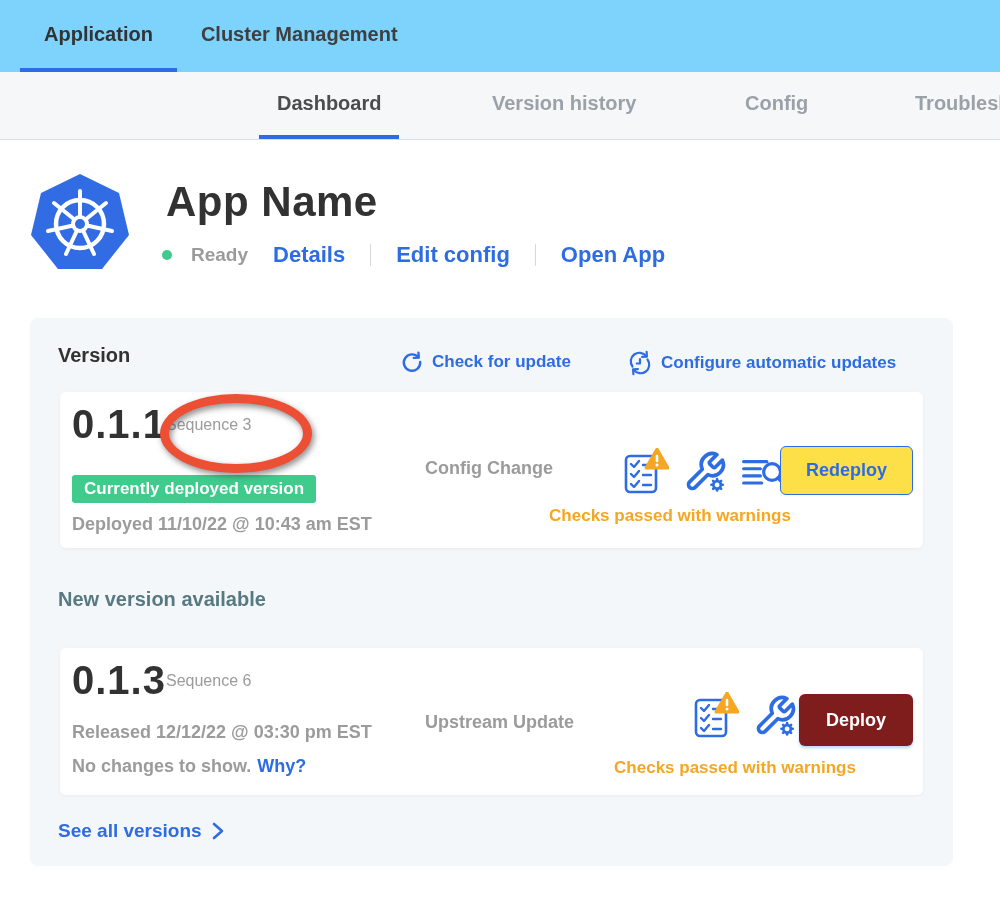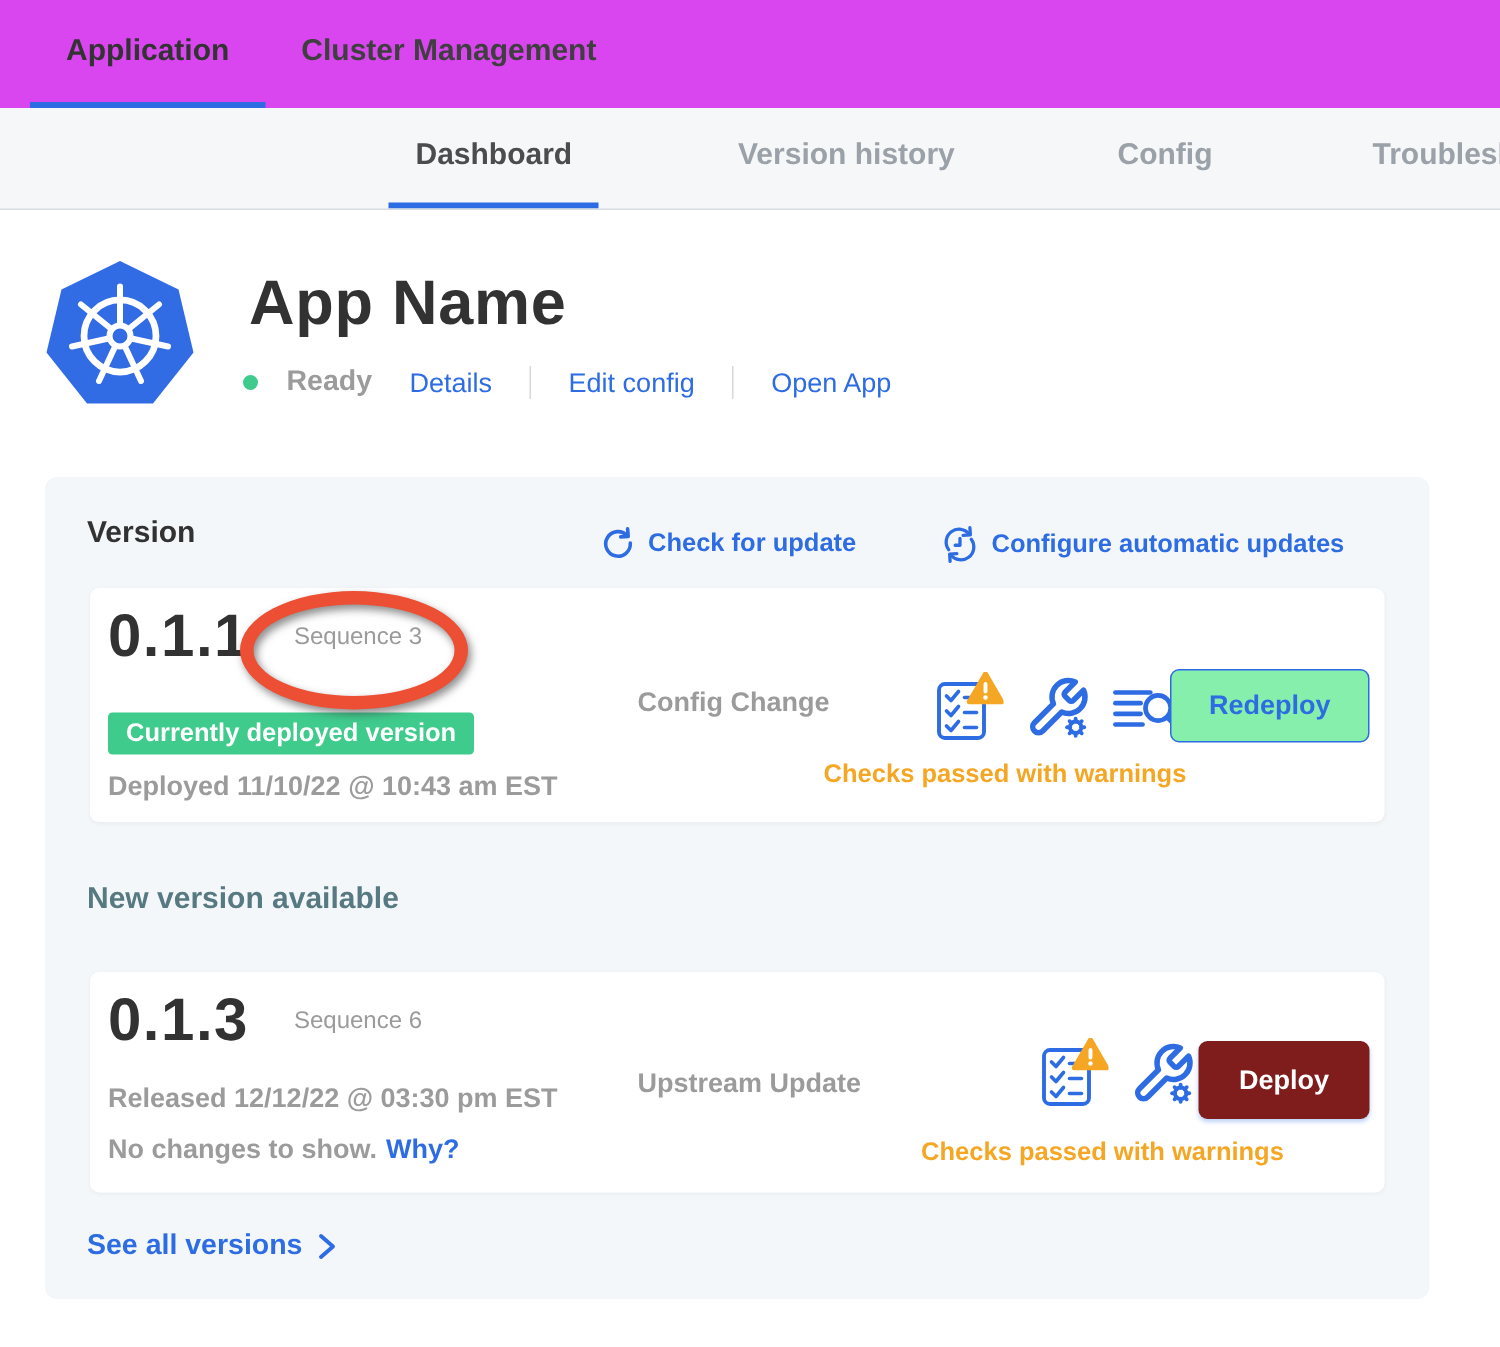--- a/index.html
+++ b/index.html
@@ -1,21 +1,21 @@
 <!DOCTYPE html>
 <html><head>
 <meta charset="utf-8">
 <style>
   * { margin:0; padding:0; box-sizing:border-box; }
   html,body { width:1000px; height:898px; background:#fff; overflow:hidden;
     font-family:"Liberation Sans", sans-serif; -webkit-font-smoothing:antialiased; }
 
   
   .primary-nav { position:absolute; left:0; top:0; width:1000px; height:72px;
-    background:#d946ef; display:flex; align-items:stretch; padding-left:20px; }
+    background:#7dd3fc; display:flex; align-items:stretch; padding-left:20px; }
   .primary-nav .tab { display:flex; align-items:center; padding:0 24px;
     font-size:20px; font-weight:700; color:#3f3f3f; cursor:pointer;
     border-bottom:4px solid transparent; }
   .primary-nav .tab.active { color:#333; border-bottom-color:#2d6ce3; }
 
   
   .secondary-nav { position:absolute; left:0; top:72px; width:1000px; height:68px;
     background:#f5f7f8; border-bottom:1px solid #d9dee2; overflow:hidden; }
   .secondary-nav .tab { position:absolute; top:0; height:100%; display:flex;
     align-items:center; padding:0 18px; font-size:20px; font-weight:600;
@@ -25,40 +25,40 @@
   .tab-config { left:727px; } .tab-troubleshoot { left:897px; }
 
   
   .app-logo { position:absolute; left:30px; top:172px; width:100px; height:100px; }
   .app-title { position:absolute; left:166px; top:178px; font-size:42px;
     font-weight:700; color:#323232; letter-spacing:.5px; }
   .status-row { position:absolute; left:162px; top:242px; display:flex;
     align-items:center; gap:25px; height:26px; }
   .status-dot { width:10px; height:10px; border-radius:50%; background:#3ecb8c; margin-right:-6px; }
   .status-text { font-size:19px; font-weight:700; color:#9b9b9b; }
-  .hdr-link { font-size:18px; font-weight:400; color:#2d6ce3; cursor:pointer; text-decoration:none; }
+  .hdr-link { font-size:22px; font-weight:700; color:#2d6ce3; cursor:pointer; text-decoration:none; }
   .hdr-sep { width:1px; height:22px; background:#d8d8d8; }
 
   
   .version-panel { position:absolute; left:30px; top:318px; width:923px; height:548px;
     background:#f4f7f9; border-radius:8px; }
   .panel-title { position:absolute; left:28px; top:26px; font-size:20px;
     font-weight:700; color:#323232; }
   .panel-link { position:absolute; display:flex; align-items:center; gap:8px;
     font-size:17px; font-weight:700; color:#2d6ce3; cursor:pointer; }
   .link-check-update { left:370px; top:32px; }
   .link-configure-updates { left:597px; top:32px; }
 
   .version-card { position:absolute; left:30px; width:863px; background:#fff;
     border-radius:6px; box-shadow:0 1px 3px rgba(50,60,70,.06); }
   .card-current { top:74px; height:156px; }
   .card-available { top:330px; height:147px; }
 
   .version-row { position:absolute; left:12px; top:10px; display:flex;
-    align-items:center; gap:30px; }
+    align-items:center; }
   .version-number { font-size:40px; font-weight:800; color:#323232; letter-spacing:1px; }
   .version-sequence { font-size:16px; font-weight:400; color:#9b9b9b; }
 
   .deployed-badge { position:absolute; left:12px; top:83px; height:28px;
     display:inline-flex; align-items:center; padding:12px 12px; background:#3ecb8c;
     border-radius:3px; color:#fff; font-size:17px; font-weight:700; }
   .meta-text { position:absolute; left:12px; font-size:18px; font-weight:700; color:#9b9b9b; }
   .deployed-ts { top:122px; }
   .released-ts { top:74px; }
   .no-changes-row { position:absolute; left:12px; top:108px; font-size:18px;
@@ -74,21 +74,21 @@
   .icons-available { left:633px; top:44px; }
   .action-icon { cursor:pointer; position:relative; }
 
   .checks-text { position:absolute; font-size:17px; font-weight:700;
     color:#f5a623; text-align:center; }
   .checks-current { left:430px; top:114px; width:360px; }
   .checks-available { left:490px; top:110px; width:370px; }
 
   .btn { position:absolute; display:flex; align-items:center; justify-content:center;
     font-size:18px; font-weight:700; border-radius:6px; cursor:pointer; }
-  .btn-redeploy { left:720px; top:54px; width:133px; height:49px; background:#86efac;
+  .btn-redeploy { left:720px; top:54px; width:133px; height:49px; background:#fde047;
     color:#2d6ce3; border:1.5px solid #2d6ce3; }
   .btn-deploy { left:739px; top:46px; width:114px; height:52px; background:#7f1d1d;
     color:#fff; border:none; box-shadow:0 2px 3px rgba(45,108,227,.3); }
 
   .new-version-heading { position:absolute; left:28px; top:270px; font-size:20px;
     font-weight:700; color:#577981; }
   .see-all-link { position:absolute; left:28px; top:502px; display:flex;
     align-items:center; gap:10px; font-size:19px; font-weight:700;
     color:#2d6ce3; cursor:pointer; }
 

